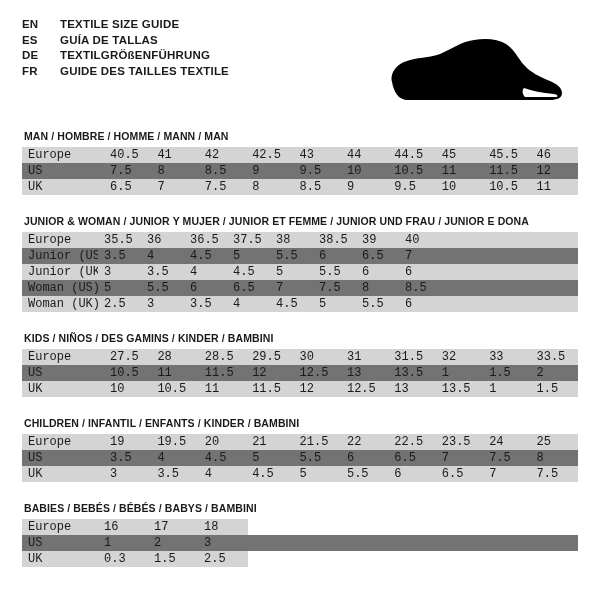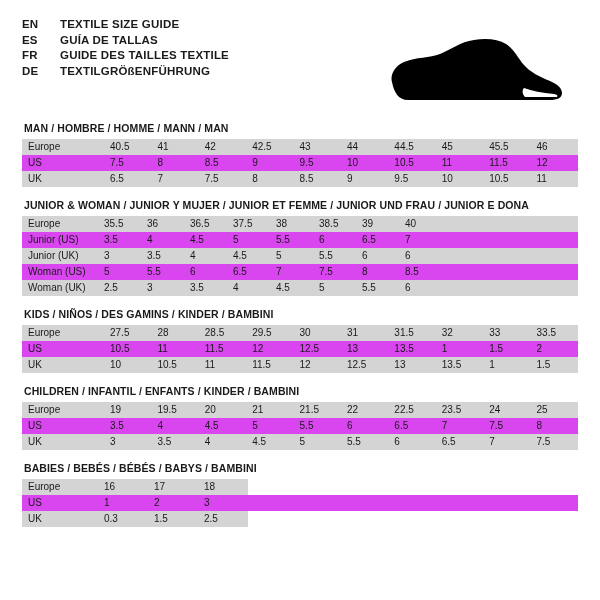--- a/index.html
+++ b/index.html
@@ -56,47 +56,48 @@
 
   .section-title {
     font-size: 12.5px;
     font-weight: bold;
     letter-spacing: .2px;
     margin: 14px 0 0 0;
   }
 
   
   .group {
-    margin-top: 12px;
+    margin-top: 20px;
   }
   .group-title {
     font-size: 10.5px;
     font-weight: bold;
     letter-spacing: .1px;
     margin-bottom: 5px;
     padding-left: 2px;
   }
   table.size {
     border-collapse: collapse;
     width: 100%;
     table-layout: fixed;
-    font-size: 10px;
+    font-size: 12px;
+    font-family: Liberation Mono, monospace;
   }
   table.size td {
     height: 16px;
     line-height: 16px;
     padding: 0 0 0 6px;
     white-space: nowrap;
     overflow: hidden;
   }
   table.size tr.shaded td {
     background: #d4d4d4;
   }
   table.size tr.plain td {
-    background: #d946ef;
+    background: #737373;
   }
   td.rowlabel {
     width: 76px;
   }
 </style>
 </head>
 <body>
 
 <div class="page">
 
@@ -105,26 +106,26 @@
       <tbody>
         <tr>
           <td class="lang-code">EN</td>
           <td class="lang-text">TEXTILE SIZE GUIDE</td>
         </tr>
         <tr>
           <td class="lang-code">ES</td>
           <td class="lang-text">GUÍA DE TALLAS</td>
         </tr>
         <tr>
+          <td class="lang-code">DE</td>
+          <td class="lang-text">TEXTILGRÖßENFÜHRUNG</td>
+        </tr>
+        <tr>
           <td class="lang-code">FR</td>
           <td class="lang-text">GUIDE DES TAILLES TEXTILE</td>
-        </tr>
-        <tr>
-          <td class="lang-code">DE</td>
-          <td class="lang-text">TEXTILGRÖßENFÜHRUNG</td>
         </tr>
       </tbody>
     </table>
 
     <div class="shoe-wrap">
       <svg viewBox="0 0 190 72" width="190" height="72" aria-hidden="true">
         <path fill="#000000" d="M18,46 C16,40 20,30 30,26 C42,21 56,22 66,18 C78,13 86,6 100,4 C112,2 124,3 132,8
           C140,13 144,22 150,29 C156,36 166,41 176,45 C183,48 188,52 188,57 C188,62 183,64 176,64
           L34,64 C24,64 20,56 18,46 Z"></path>
         <path fill="#ffffff" d="M150,52 C158,55 168,57 180,58 C183,58.3 184,59.6 183,61 L151,61 C148,58 148,54 150,52 Z"></path>

